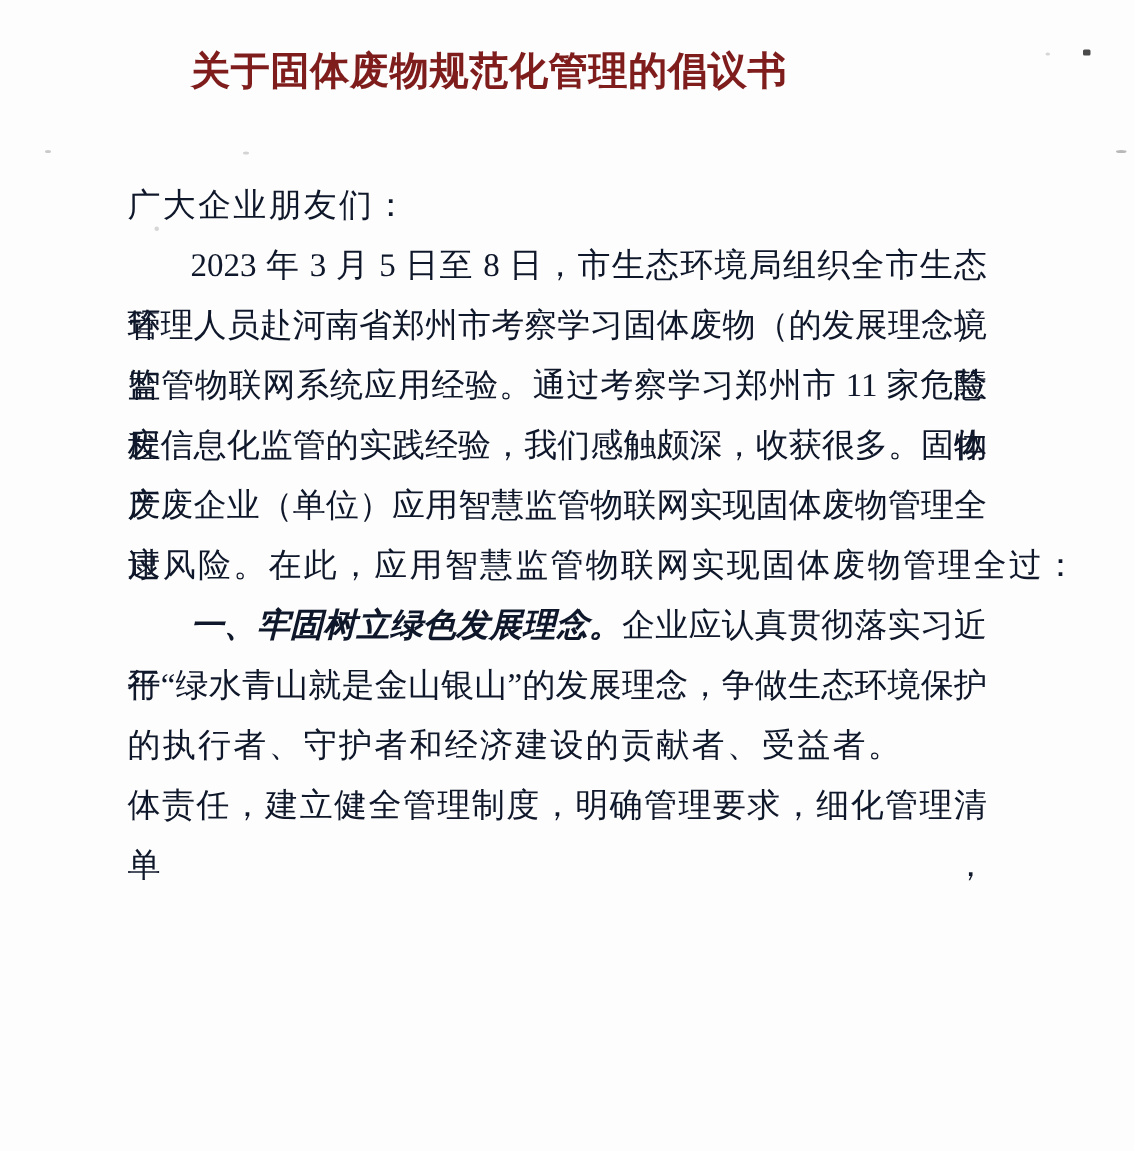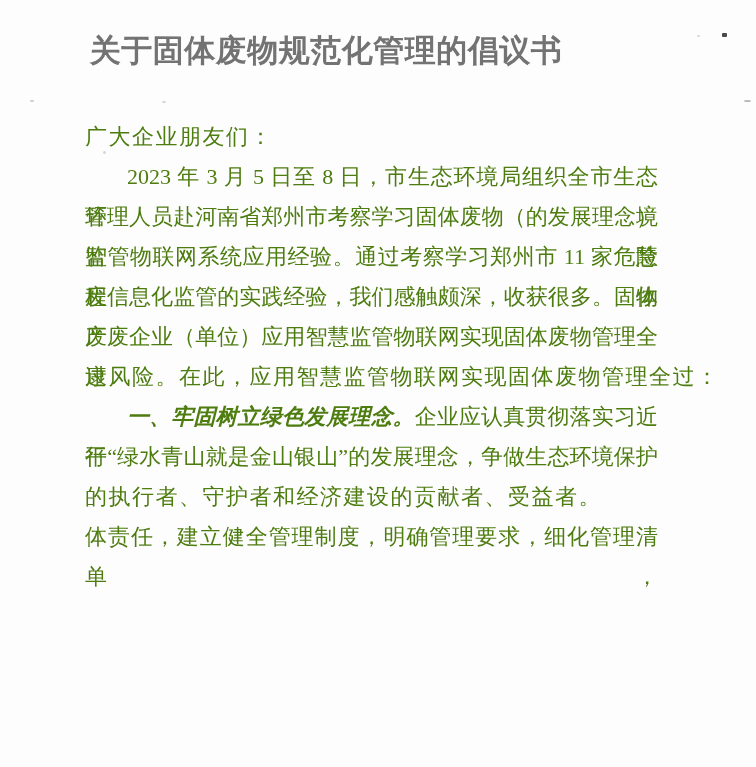--- a/index.html
+++ b/index.html
@@ -14,31 +14,31 @@
     background: #fdfdfd;
     overflow: hidden;
     font-family: "Liberation Serif", "DejaVu Serif", serif;
   }
   .doc-title {
     position: absolute;
     top: 30px;
     left: 0;
     width: 652px;
     text-align: center;
-    font-size: 31px;
+    font-size: 26px;
     font-weight: 700;
     letter-spacing: 0.5px;
-    color: #737373;
+    color: #7f1d1d;
   }
   .doc-body {
     position: absolute;
     top: 117px;
     left: 85px;
     width: 573px;
-    color: #4d7c0f;
+    color: #0f172a;
   }
   .line {
     height: 40px;
     line-height: 40px;
     font-size: 22px;
     letter-spacing: 1.5px;
     white-space: nowrap;
   }
   .line.fill {
     white-space: normal;

